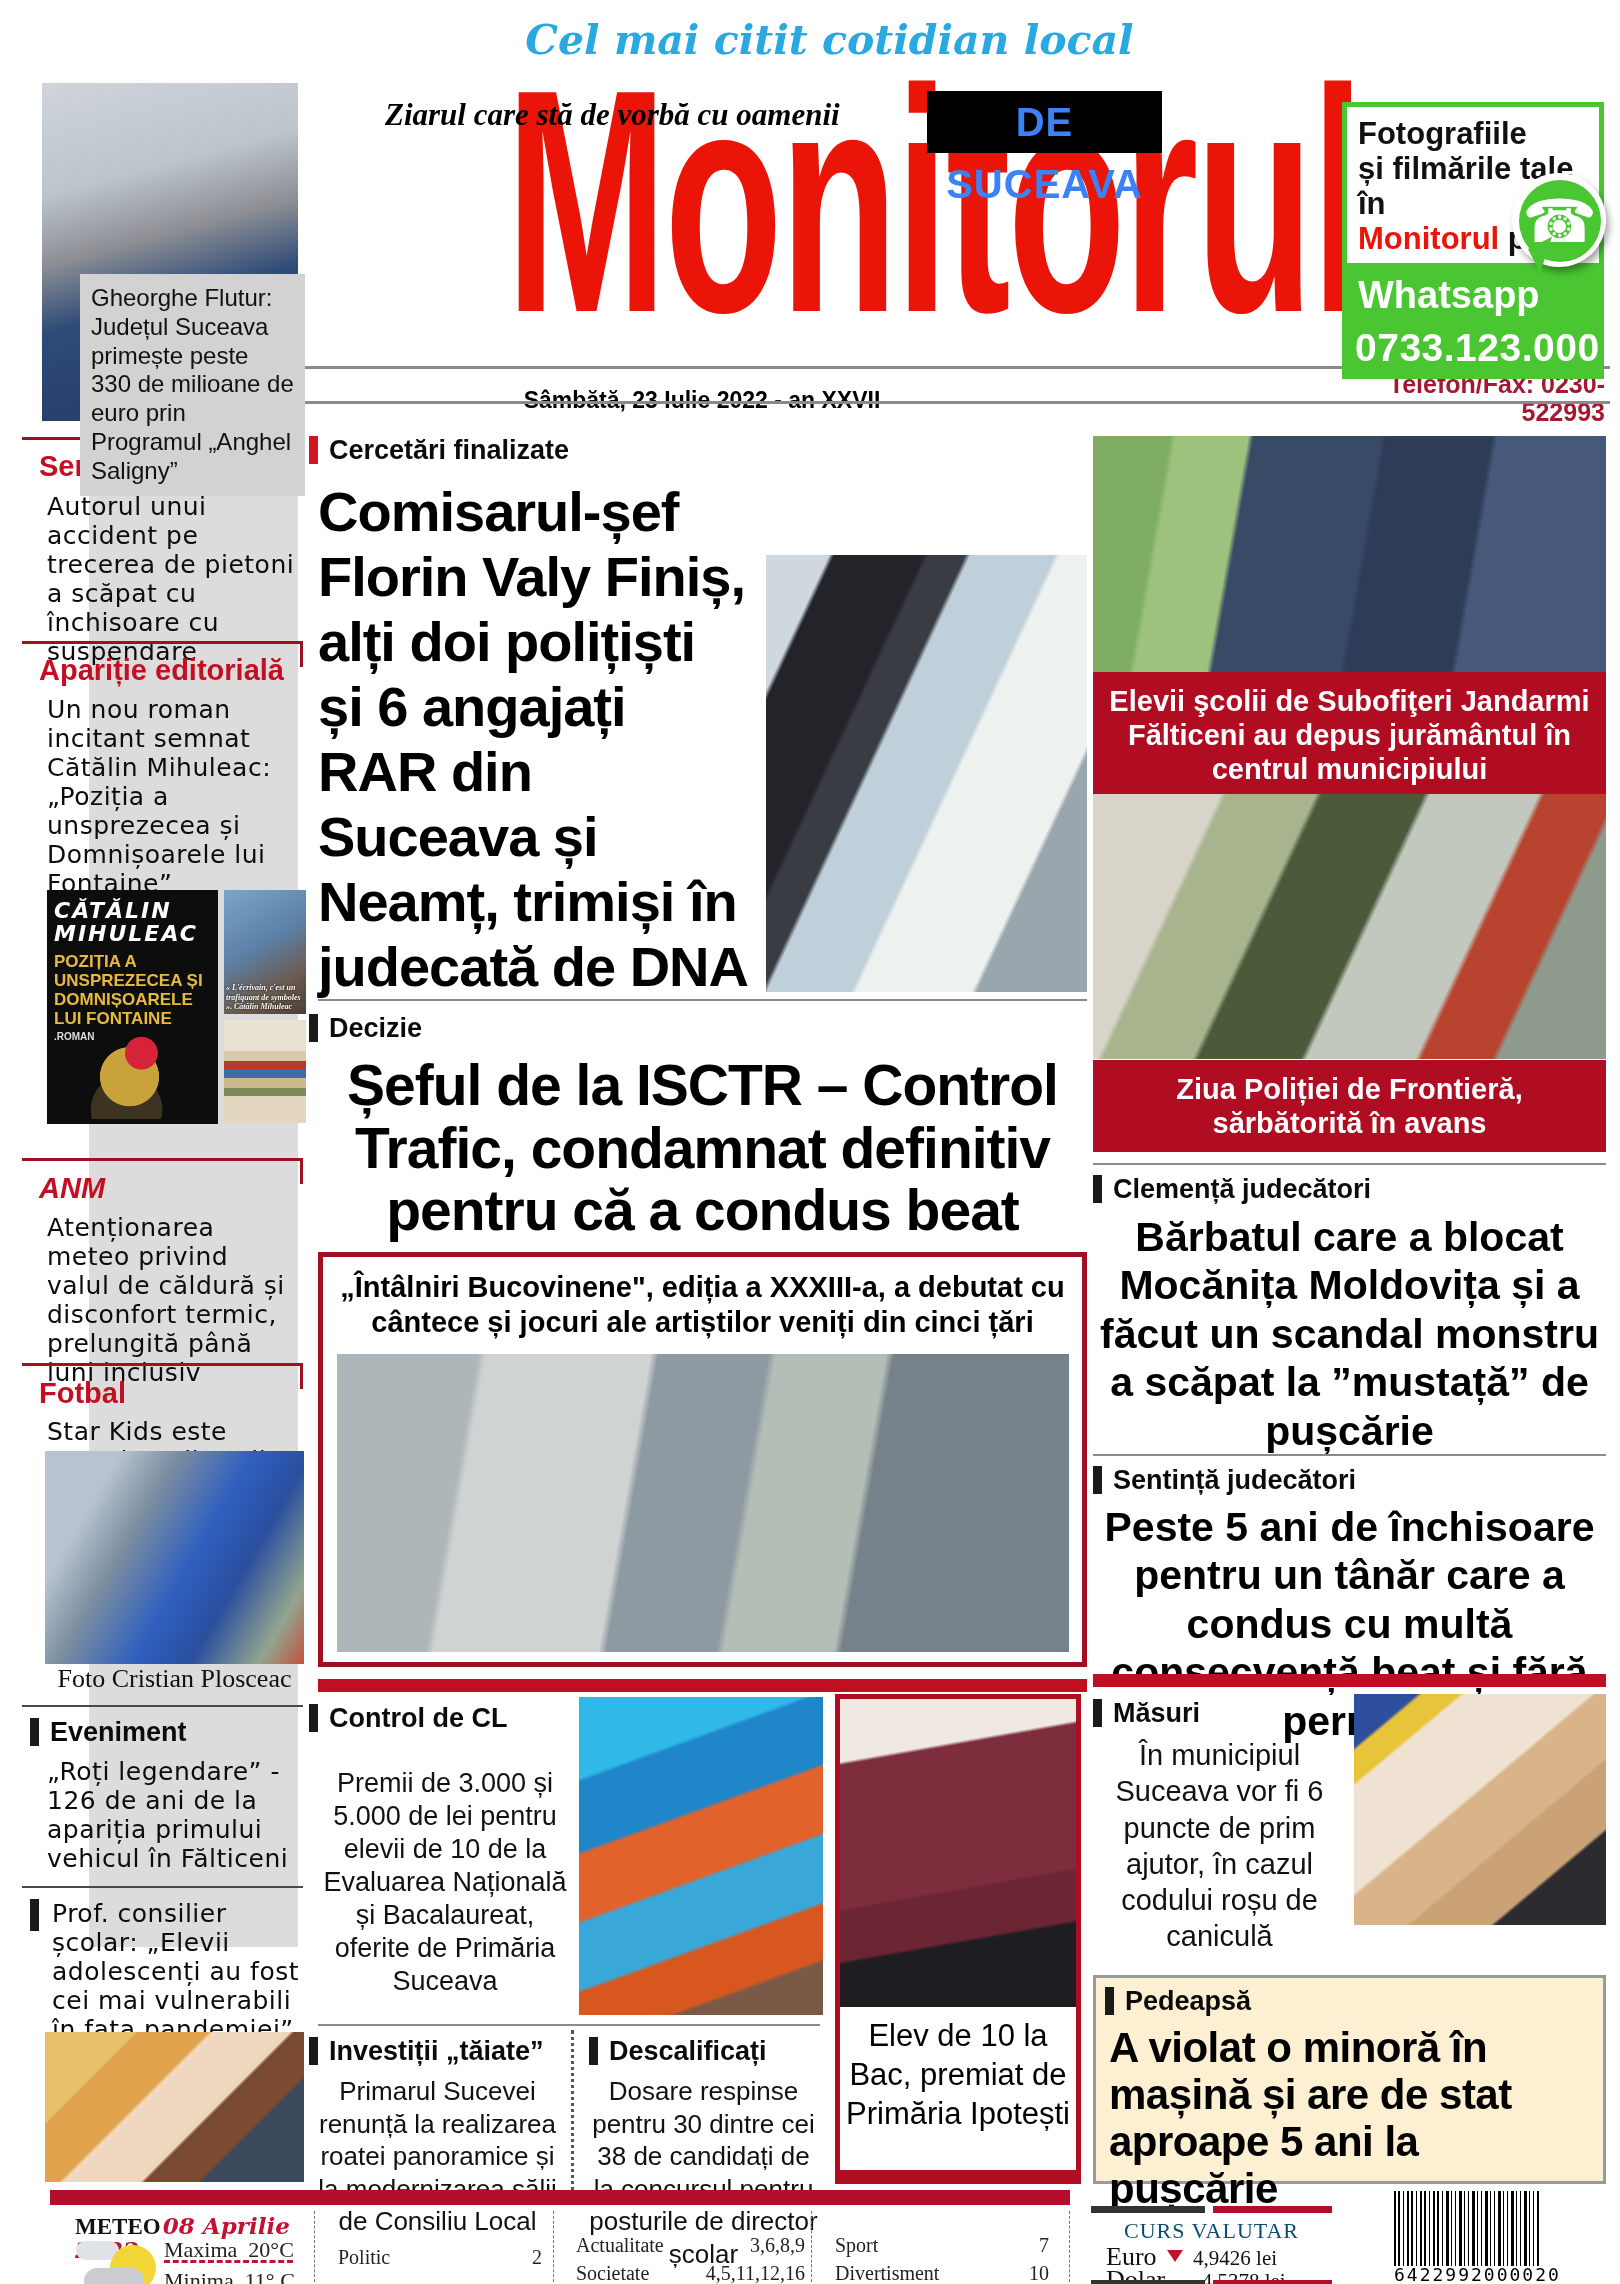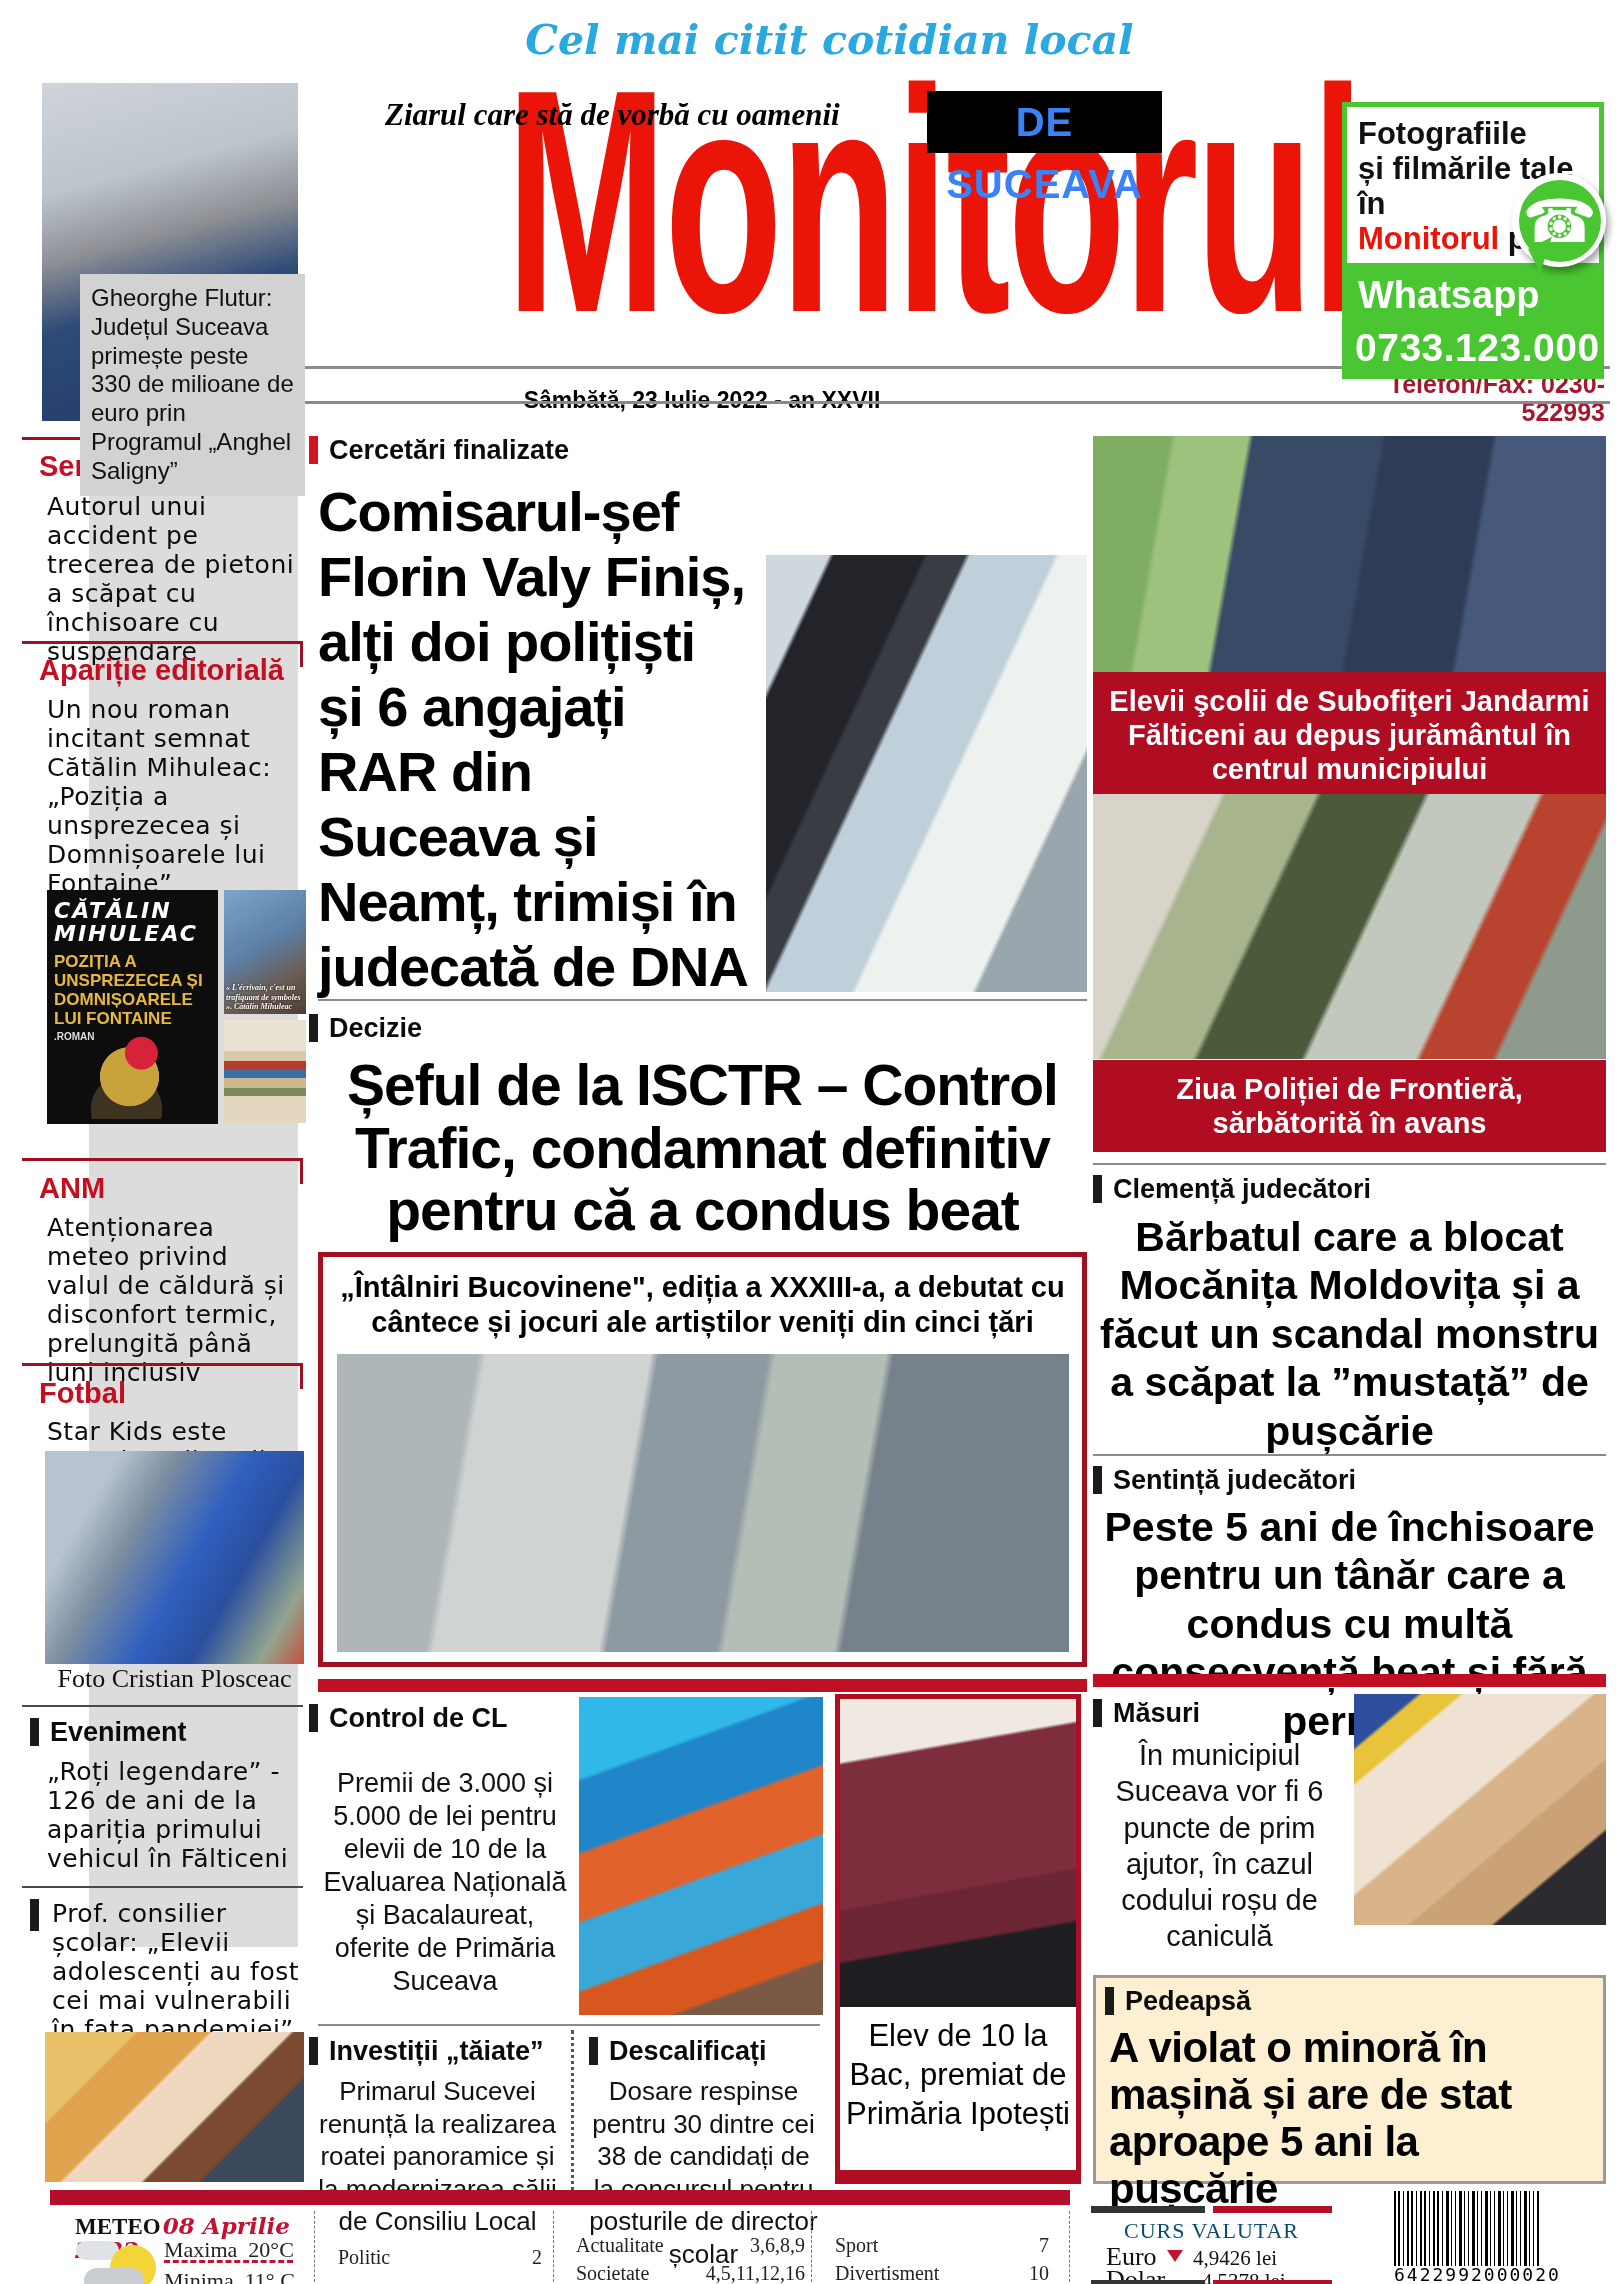--- a/index.html
+++ b/index.html
@@ -182,21 +182,21 @@
     <div class="bc-title">POZIȚIA A UNSPREZECEA ȘI DOMNIȘOARELE LUI FONTAINE</div>
     <div class="bc-roman">.ROMAN</div>
     <div class="bc-rooster"></div>
   </div>
   <div class="abs bphoto1">
     <div class="bquote">« L'écrivain, c'est un trafiquant de symboles ». Cătălin Mihuleac</div>
   </div>
   <div class="abs bphoto2"></div>
 
   <div class="abs sb-rule" style="left:22.4px;top:1158px;width:281px;"></div>
-  <div class="abs sb-kicker" style="left:39px;top:1174px;width:258px;">ANM</div>
+  <div class="abs sb-kicker" style="left:39px;top:1174px;width:258px;font-style:italic;">ANM</div>
   <div class="abs sb-title" style="left:47px;top:1213px;width:251px;">Atenționarea meteo privind valul de căldură și disconfort termic, prelungită până luni inclusiv</div>
 
   <div class="abs sb-rule" style="left:22.4px;top:1363px;width:281px;"></div>
   <div class="abs sb-kicker" style="left:39px;top:1379px;width:258px;">Fotbal</div>
   <div class="abs sb-title" style="left:47px;top:1417px;width:251px;">Star Kids este numele noii școli de fotbal din Gura Humorului</div>
   <div class="abs sb-photo"></div>
   <div class="abs sb-credit">Foto Cristian Plosceac</div>
 
   <div class="abs blk-rule" style="left:22.4px;top:1705px;width:281px;"></div>
   <div class="abs kicker" style="left:30px;top:1718px;width:258px;">Eveniment</div>

